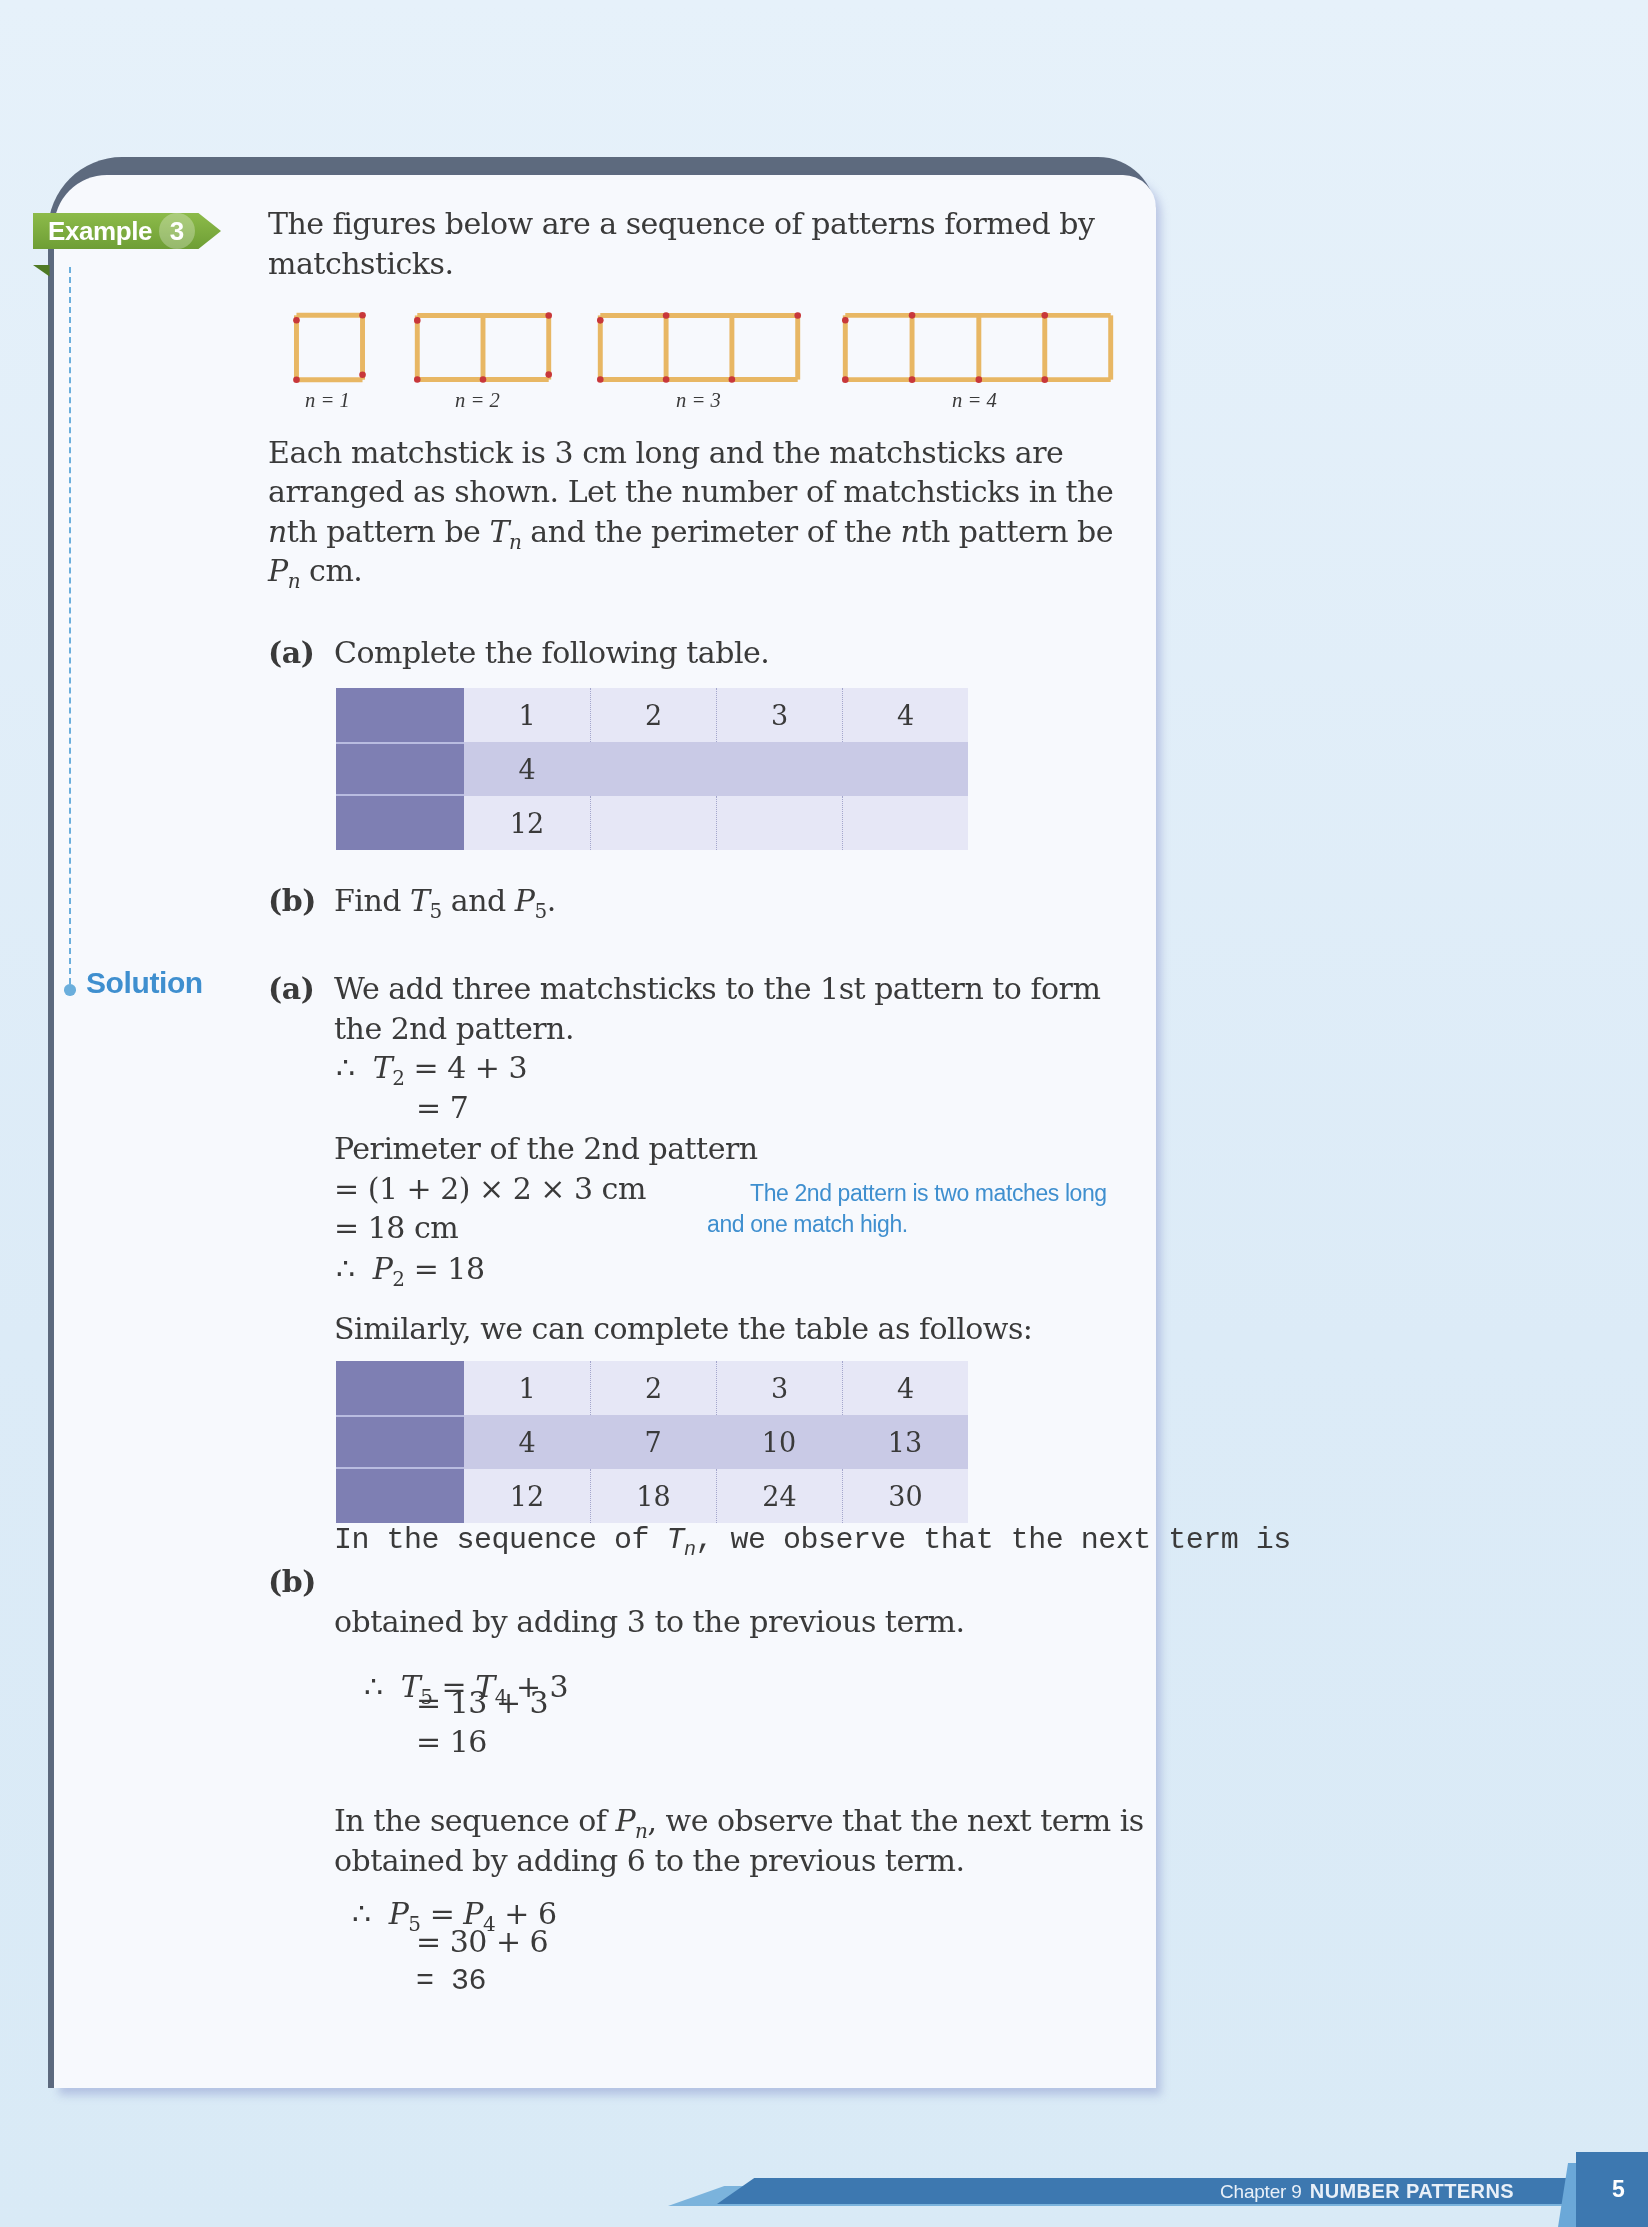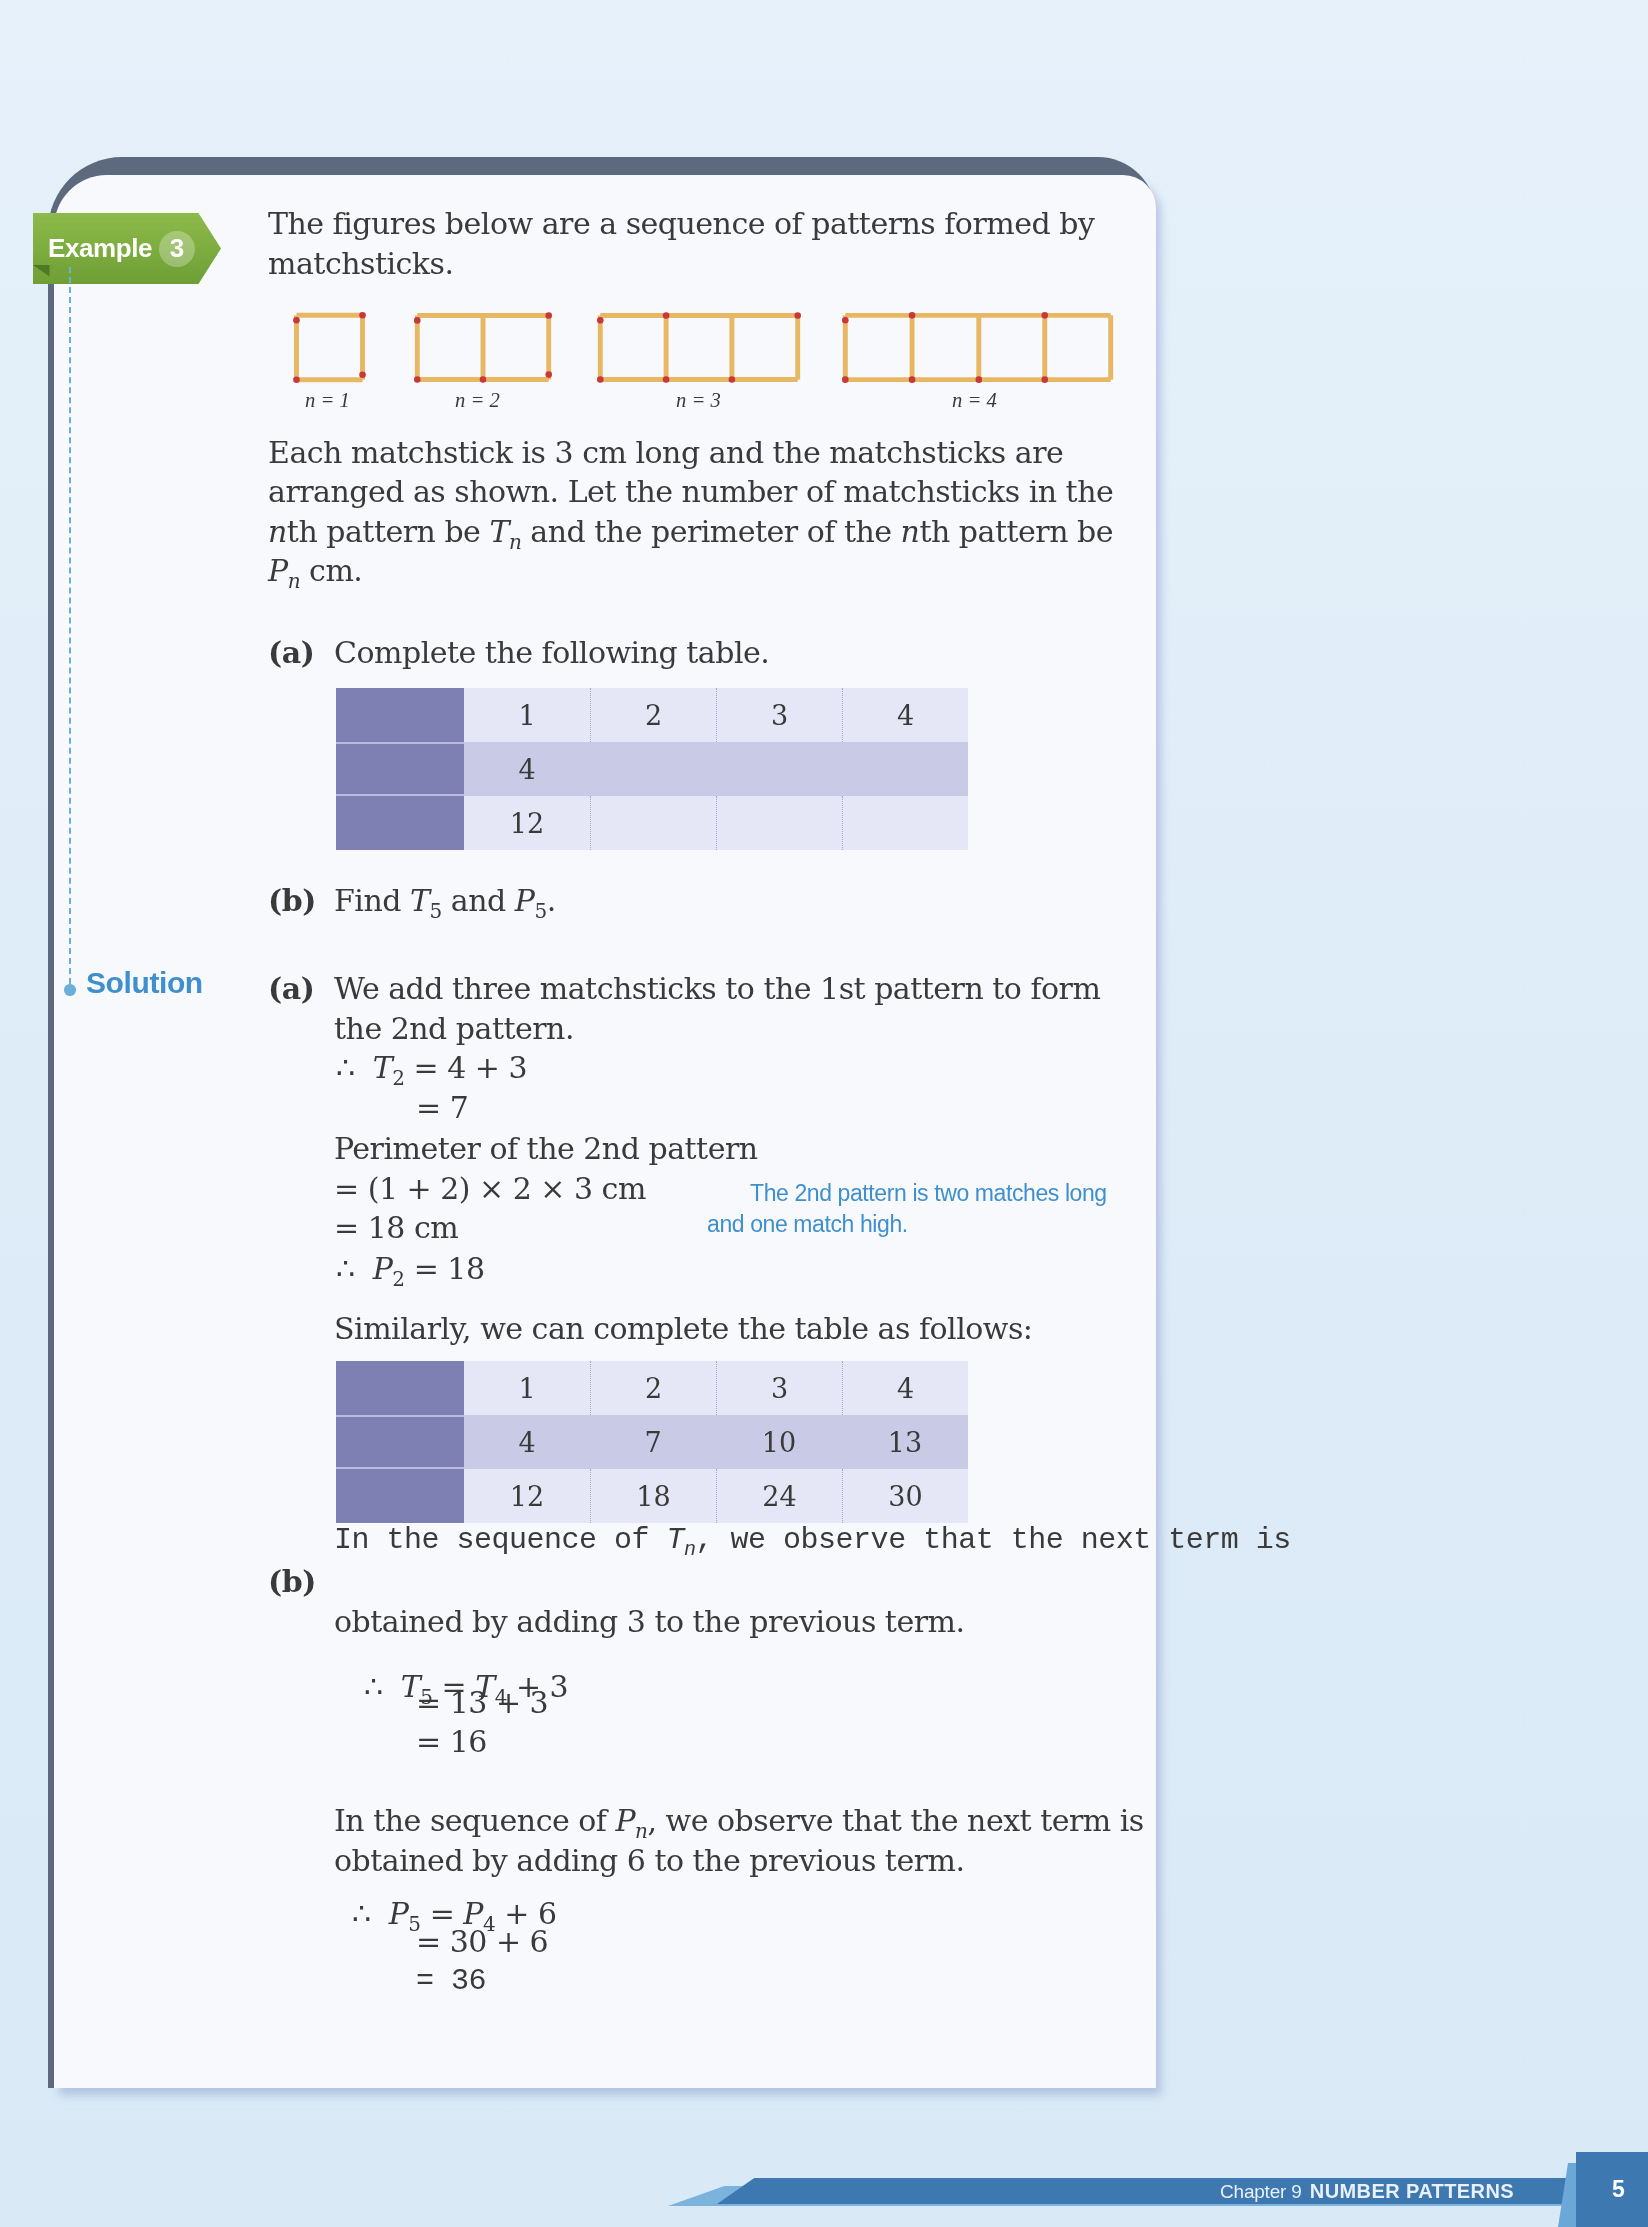--- a/index.html
+++ b/index.html
@@ -24,21 +24,21 @@
     background: #5d6a7e; border-radius: 74px 58px 0 0;
   }
   .card {
     position: absolute; left: 54px; top: 175px; width: 1102px; height: 1913px;
     background: #f7f9fd; border-radius: 53px 33px 0 0;
     box-shadow: 5px 6.6px 8.2px rgba(110,120,190,0.35);
   }
 
   
   .ribbon {
-    position: absolute; left: 33px; top: 213px; height: 71px; width: 188px;
+    position: absolute; left: 33px; top: 213px; height: 36px; width: 188px;
     background: linear-gradient(180deg, #8dbb4a 0%, #6e9e35 100%);
     clip-path: polygon(0 0, 88% 0, 100% 50%, 88% 100%, 0 100%);
     display: flex; align-items: center; padding-left: 15px;
     font-family: "Liberation Sans", sans-serif; font-weight: bold;
     font-size: 26px; color: #ffffff; letter-spacing: -0.4px;
   }
   .ribbon-fold {
     position: absolute; left: 33px; top: 265px; width: 16.5px; height: 11.5px;
     background: #4f7a25; clip-path: polygon(0 0, 100% 0, 100% 100%);
   }

